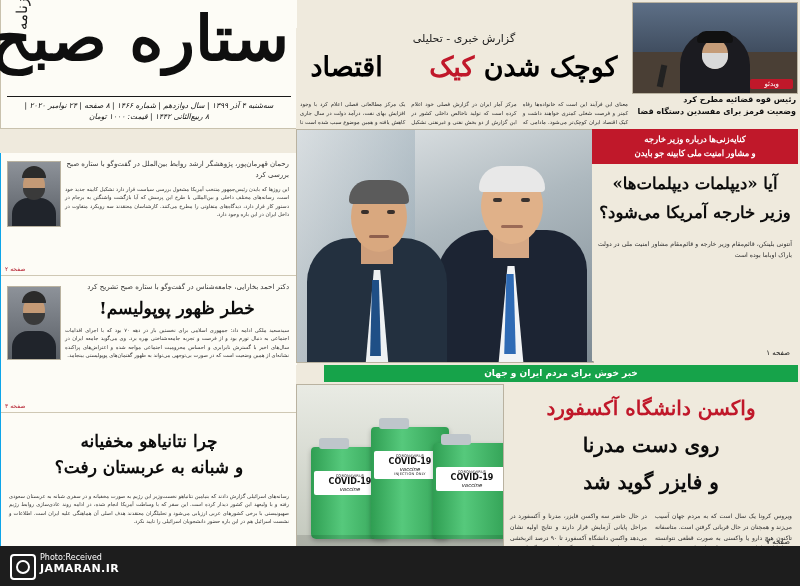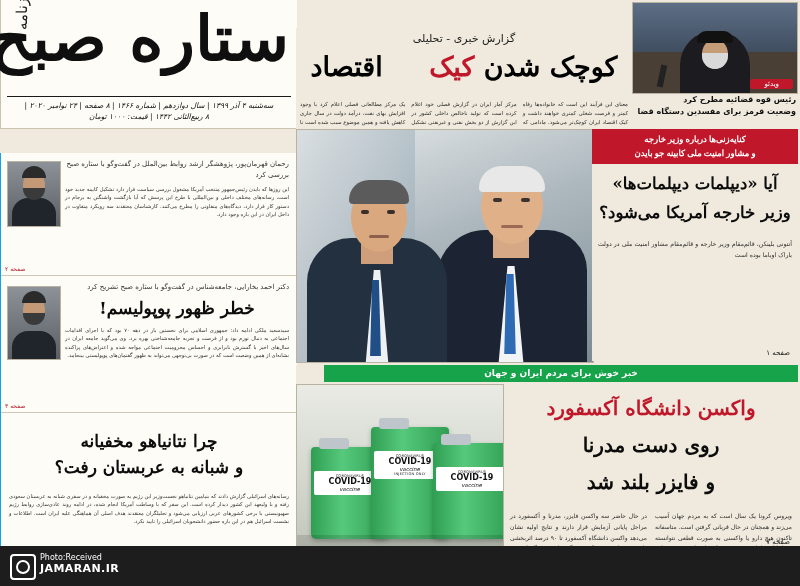--- a/index.html
+++ b/index.html
@@ -425,21 +425,21 @@
         </div>
       </div>
 
       <div class="vp-shadow"></div>
     </div>
 
     <div class="bottom-text">
       <div class="bottom-headline">
         <div class="red">واکسن دانشگاه آکسفورد</div>
         <div>روی دست مدرنا</div>
-        <div>و فایزر بلند شد</div>
+        <div>و فایزر گوید شد</div>
       </div>
       <div class="bottom-body">
         <div class="col">ویروس کرونا یک سال است که به مردم جهان آسیب می‌زند و همچنان در حال قربانی گرفتن است. متاسفانه تاکنون هیچ دارو یا واکسنی به صورت قطعی نتوانسته مسلمانان را از شر ویروس کرونا نجات دهد. در این ارتباط شرکت‌های داروسازی زیادی در دنیا در حال رقابت هستند.</div>
         <div class="col">در حال حاضر سه واکسن فایزر، مدرنا و آکسفورد در مراحل پایانی آزمایش قرار دارند و نتایج اولیه نشان می‌دهد واکسن دانشگاه آکسفورد تا ۹۰ درصد اثربخشی دارد و برخلاف دو واکسن دیگر نیازی به نگهداری در دمای بسیار پایین ندارد؛ موضوعی که توزیع آن را در کشورهای در حال توسعه آسان‌تر می‌کند.</div>
       </div>
       <div class="bottom-ref">صفحه ۷</div>
     </div>
   </div>
 
   <div class="footer">

